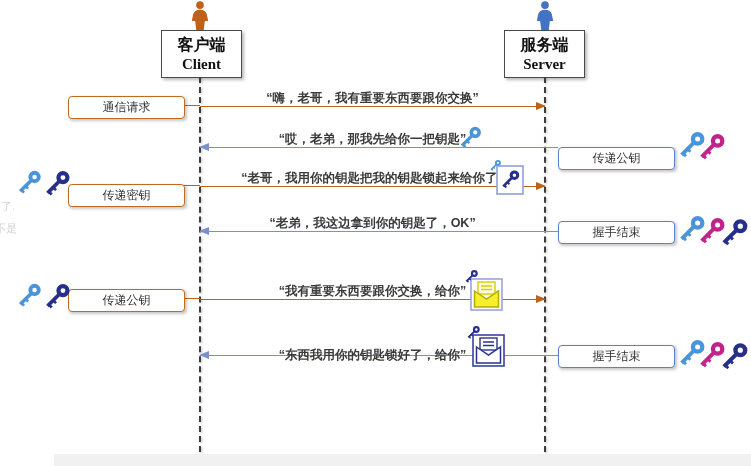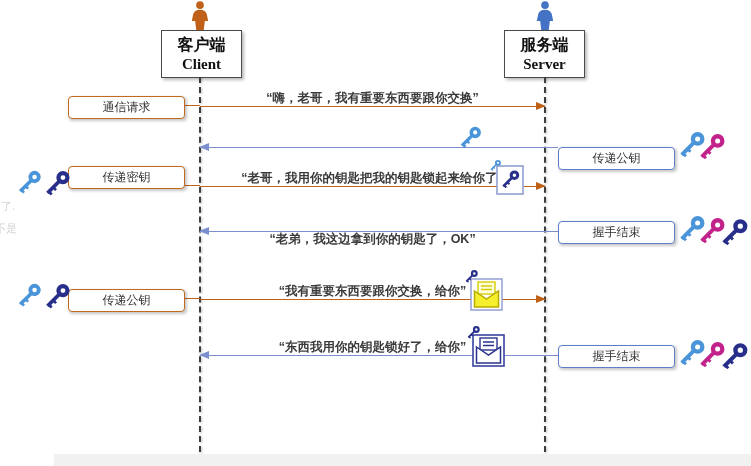--- a/index.html
+++ b/index.html
@@ -93,74 +93,75 @@
     <div class="actor-sub">Client</div>
   </div>
 
   <div class="lifeline" style="left:199px"></div>
   <div class="lifeline" style="left:544px"></div>
 
   <div class="msg" style="top:87px">“嗨，老哥，我有重要东西要跟你交换”</div>
   <div class="mline o" style="top:106px"></div>
   <div class="ah r" style="top:101.5px"></div>
 
+  <div class="msg" style="top:128px">“哎，老弟，那我先给你一把钥匙”</div>
   <div class="mline b" style="top:147px"></div>
   <div class="ah l" style="top:142.5px"></div>
   <svg class="msg-icon" style="left:458px;top:125px;color:var(--key-blue)" width="25" height="25">
       <use href="#ic-key" width="25" height="25"></use>
     </svg>
 
   <div class="msg" style="top:167px">“老哥，我用你的钥匙把我的钥匙锁起来给你了”</div>
   <div class="mline o" style="top:186px"></div>
   <div class="ah r" style="top:181.5px"></div>
   <svg class="msg-icon" style="left:488px;top:159px" width="37" height="39" viewBox="0 0 37 39">
     <rect x="9" y="7" width="26" height="28" fill="#fff" stroke="#8fa0d4" stroke-width="1.6"></rect>
     <g color="var(--key-navy)">
         <use href="#ic-key" x="12" y="10" width="21" height="21"></use>
       </g>
     <g color="var(--key-blue)">
         <use href="#ic-key" x="1" y="0" width="13" height="13"></use>
       </g>
   </svg>
 
-  <div class="msg" style="top:228px">“老弟，我这边拿到你的钥匙了，OK”</div>
+  <div class="msg" style="top:212px">“老弟，我这边拿到你的钥匙了，OK”</div>
   <div class="mline b" style="top:231px"></div>
   <div class="ah l" style="top:226.5px"></div>
 
   <div class="msg" style="top:280px">“我有重要东西要跟你交换，给你”</div>
   <div class="mline o" style="top:299px"></div>
   <div class="ah r" style="top:294.5px"></div>
   <svg class="msg-icon" style="left:463px;top:269px" width="42" height="45" viewBox="0 0 42 45">
     <rect x="8" y="10" width="31" height="31" fill="#fff" stroke="#9aa5d6" stroke-width="1.6"></rect>
     <rect x="15" y="13" width="17" height="12" fill="#fffde0" stroke="#d6cd00" stroke-width="1.4"></rect>
     <path d="M18 17 h11 M18 20.5 h11" stroke="#d6cd00" stroke-width="1.4"></path>
     <path d="M11.5 22 L23.5 30 L35.5 22 V38 H11.5 Z" fill="#f5ef2e" stroke="#b7ad00" stroke-width="1.5"></path>
     <g color="var(--key-navy)">
         <use href="#ic-key" x="1" y="0" width="15" height="15"></use>
       </g>
   </svg>
 
-  <div class="msg" style="top:336px">“东西我用你的钥匙锁好了，给你”</div>
+  <div class="msg" style="top:344px">“东西我用你的钥匙锁好了，给你”</div>
   <div class="mline b" style="top:355px"></div>
   <div class="ah l" style="top:350.5px"></div>
   <svg class="msg-icon" style="left:465px;top:325px" width="42" height="45" viewBox="0 0 42 45">
     <rect x="8" y="10" width="31" height="31" fill="#fff" stroke="#3a43a0" stroke-width="1.6"></rect>
     <rect x="15" y="13" width="17" height="12" fill="#fff" stroke="#2b3390" stroke-width="1.4"></rect>
     <path d="M18 17 h11 M18 20.5 h11" stroke="#2b3390" stroke-width="1.4"></path>
     <path d="M11.5 22 L23.5 30 L35.5 22 V38 H11.5 Z" fill="#fff" stroke="#2b3390" stroke-width="1.5"></path>
     <g color="var(--key-navy)">
         <use href="#ic-key" x="1" y="0" width="15" height="15"></use>
       </g>
   </svg>
 
   <div class="conn o" style="top:105px"></div>
   <div class="stage left" style="top:95.5px">通信请求</div>
 
   <div class="conn o" style="top:185px"></div>
-  <div class="stage left" style="top:166px">传递密钥</div>
+  <div class="stage left" style="top:184px">传递密钥</div>
 
   <div class="conn o" style="top:298px"></div>
   <div class="stage left" style="top:288.5px">传递公钥</div>
 
   <svg class="keyic" style="left:16px;top:169px;color:var(--key-blue)" width="27" height="27">
       <use href="#ic-key" width="27" height="27"></use>
     </svg>
   <svg class="keyic" style="left:43px;top:169px;color:var(--key-navy)" width="29" height="29">
       <use href="#ic-key" width="29" height="29"></use>
     </svg>

